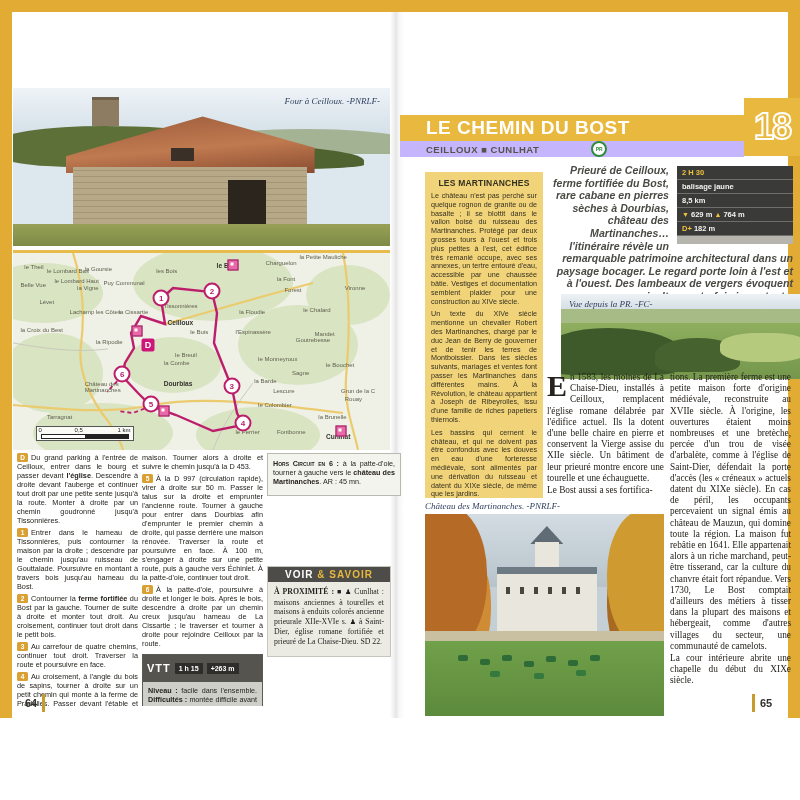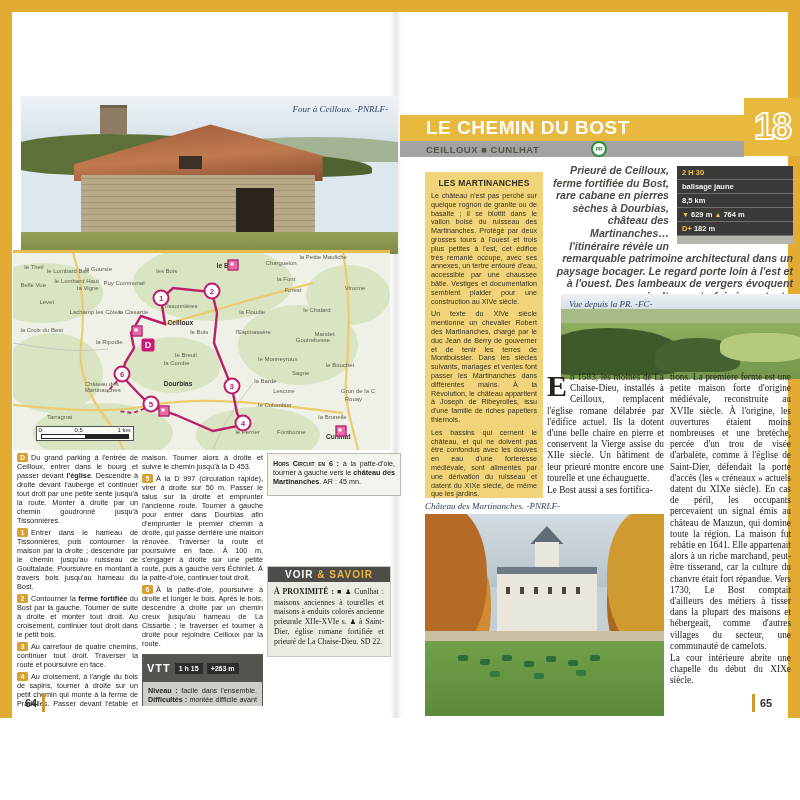--- a/index.html
+++ b/index.html
@@ -79,21 +79,21 @@
   .pnum{font-weight:bold;font-size:11px;color:#33302a;}
   .pbar{width:3px;height:18px;background:#C99A2C;}
   #p64{left:25px;top:694px;display:flex;gap:5px;align-items:center;}
   #p65{left:752px;top:694px;display:flex;gap:5px;align-items:center;}
 
   
   #titlebar{left:400px;top:115px;width:344px;height:26px;background:#E9B83E;display:flex;align-items:center;}
   #titlebar .t{color:#fff;font-weight:bold;font-size:19px;letter-spacing:.5px;padding-left:26px;white-space:nowrap;}
   #tab18{left:744px;top:98px;width:56px;height:58px;background:#E9B83E;display:flex;align-items:center;justify-content:center;}
   #tab18 .n{font-size:36px;font-weight:bold;color:transparent;-webkit-text-stroke:2px #fff;letter-spacing:-2px;}
-  #subbar{left:400px;top:141px;width:344px;height:16px;background:#a3a3a3;display:flex;align-items:center;}
+  #subbar{left:400px;top:141px;width:344px;height:16px;background:#c4b5fd;display:flex;align-items:center;}
   #subbar .t{font-weight:bold;font-size:9.5px;color:#55544a;letter-spacing:.5px;padding-left:26px;}
   #prlogo{margin-left:52px;width:12px;height:12px;border-radius:50%;border:2px solid #2e8b3c;background:#fff;
           font-size:5px;font-weight:bold;color:#2e8b3c;text-align:center;line-height:12px;}
 
   
   #sidebox{left:425px;top:172px;width:118px;height:326px;background:#F1D37A;padding:6px 6px;box-sizing:border-box;overflow:hidden;}
   #sidebox h3{margin:0 0 4px 0;text-align:center;font-size:8.5px;color:#33301f;letter-spacing:.2px;}
   #sidebox p{margin:0 0 4px 0;font-size:7.2px;line-height:8.8px;text-align:justify;color:#33301f;}
 
   
@@ -141,21 +141,21 @@
 </style>
 </head>
 <body>
 
 <div id="root">
   <div class="frame-top"></div>
   <div class="frame-left"></div>
   <div class="frame-right"></div>
   <div class="gutter"></div>
 
-  <figure id="photo-hut" class="abs" style="margin:8px">
+  <figure id="photo-hut" class="abs" style="margin:0">
     <div class="sky"></div>
     <div class="ridge"></div>
     <div class="trees"></div>
     <div class="roof"></div>
     <div class="chimney"></div>
     <div class="wall"></div>
     <div class="door"></div>
     <div class="vent"></div>
     <div class="grass"></div>
     <figcaption id="cap-hut" class="photo-cap">Four à Ceilloux. -PNRLF-</figcaption>

